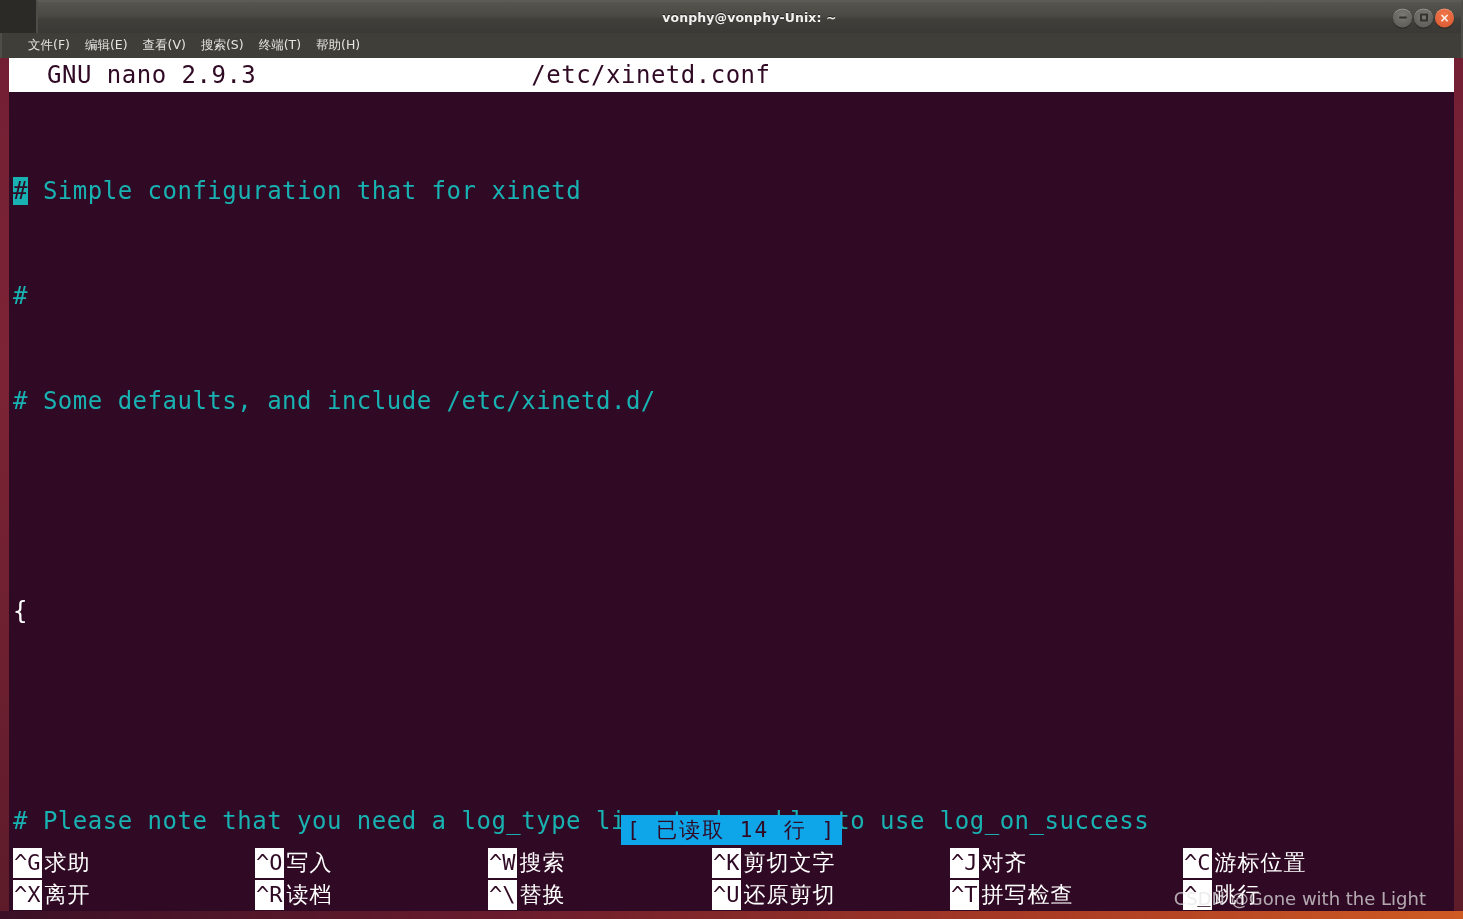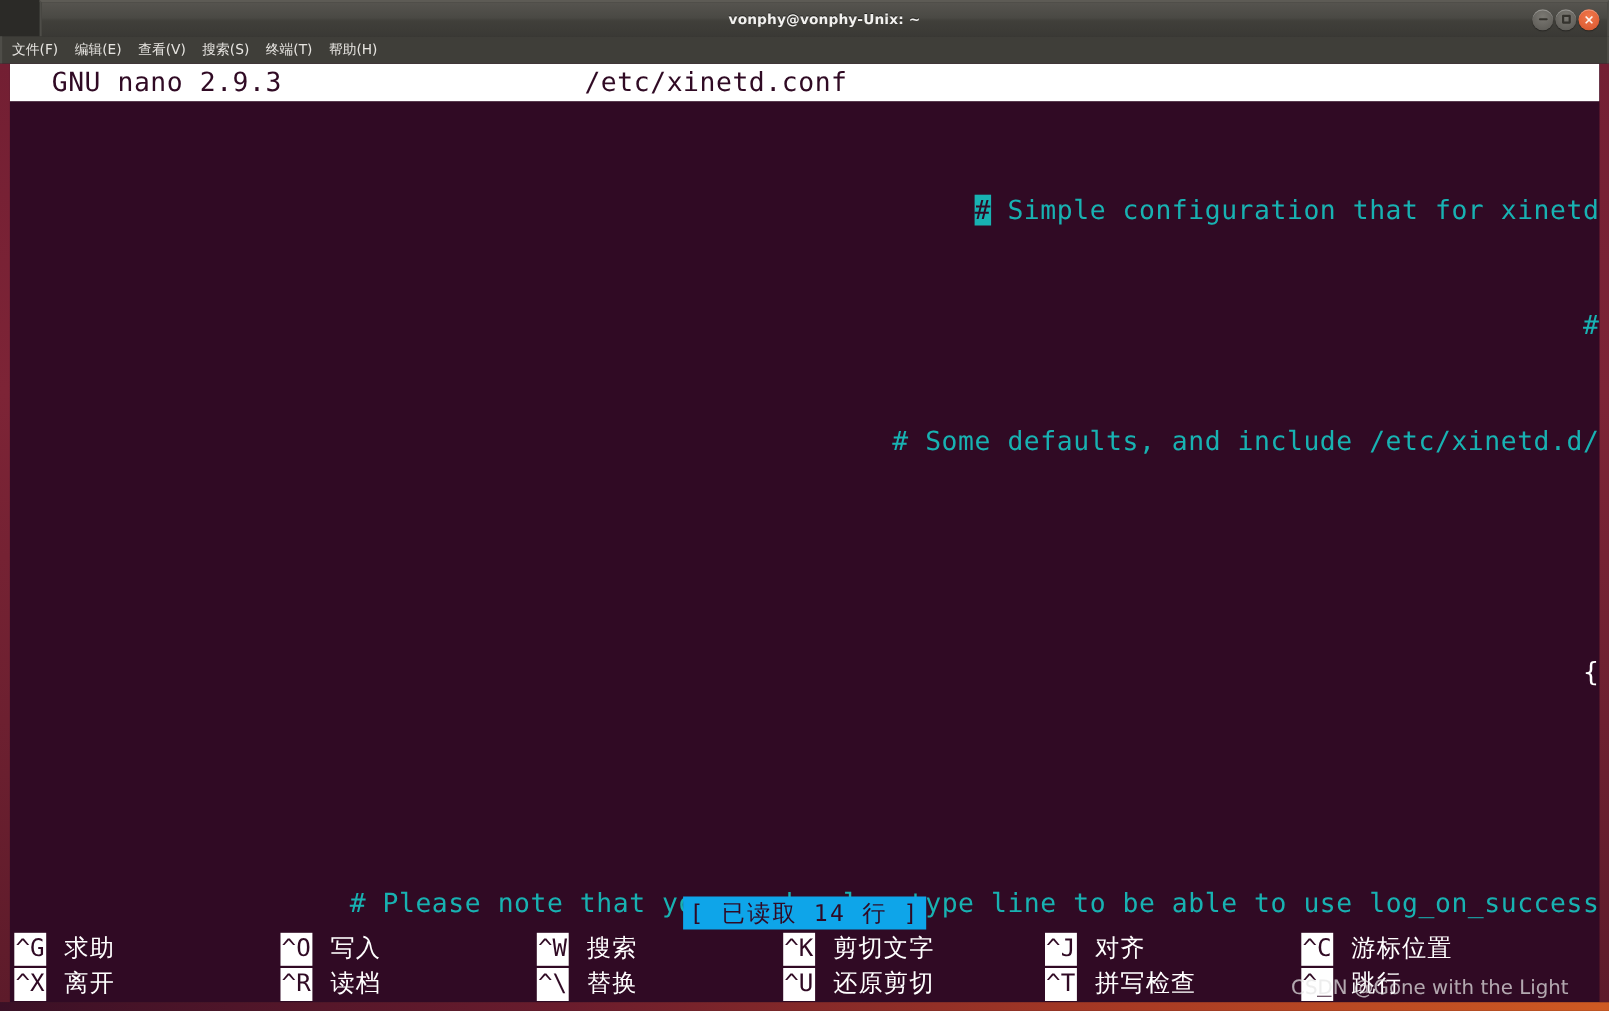--- a/index.html
+++ b/index.html
@@ -99,21 +99,21 @@
 
   
   #menubar {
     height: 25px;
     box-sizing: border-box;
     background: #3f3e39;
     border-left: 2px solid #4e4d48;
     border-right: 2px solid #4e4d48;
     display: flex;
     align-items: center;
-    padding-left: 9px;
+    padding-left: 26px;
   }
   .menu-item {
     color: #e6e4e0;
     font-size: 12.5px;
     padding: 2px 8px 2px 0;
     margin-right: 7px;
     white-space: nowrap;
     cursor: default;
   }
 
@@ -127,21 +127,20 @@
     border-image: linear-gradient(to bottom, #731f33 0%, #7d2436 35%, #6d2030 70%, #5d1b2a 100%) 1;
     border-right: 9px solid;
     overflow: hidden;
     font-family: "DejaVu Sans Mono", monospace;
   }
   #terminal-inner {
     position: absolute;
     left: 0; top: 0; right: 0; bottom: 0;
     background: #300a24;
     padding: 0;
-    text-align: right;
   }
 
   
   #nano-titleline {
     background: #ffffff;
     color: #300a24;
     height: 34px;
     display: flex;
     align-items: center;
     font-family: "DejaVu Sans Mono", monospace;
@@ -221,21 +220,21 @@
     font-size: 22px;
     line-height: 30px;
     display: inline-block;
     padding: 0 1px;
     white-space: pre;
   }
   .sc-label {
     color: #ffffff;
     font-size: 22px;
     line-height: 30px;
-    padding-left: 17px;
+    padding-left: 3px;
     letter-spacing: 1px;
     white-space: pre;
   }
 
   
   #watermark {
     position: absolute;
     right: 28px;
     bottom: 2px;
     color: rgba(230, 230, 230, 0.72);

